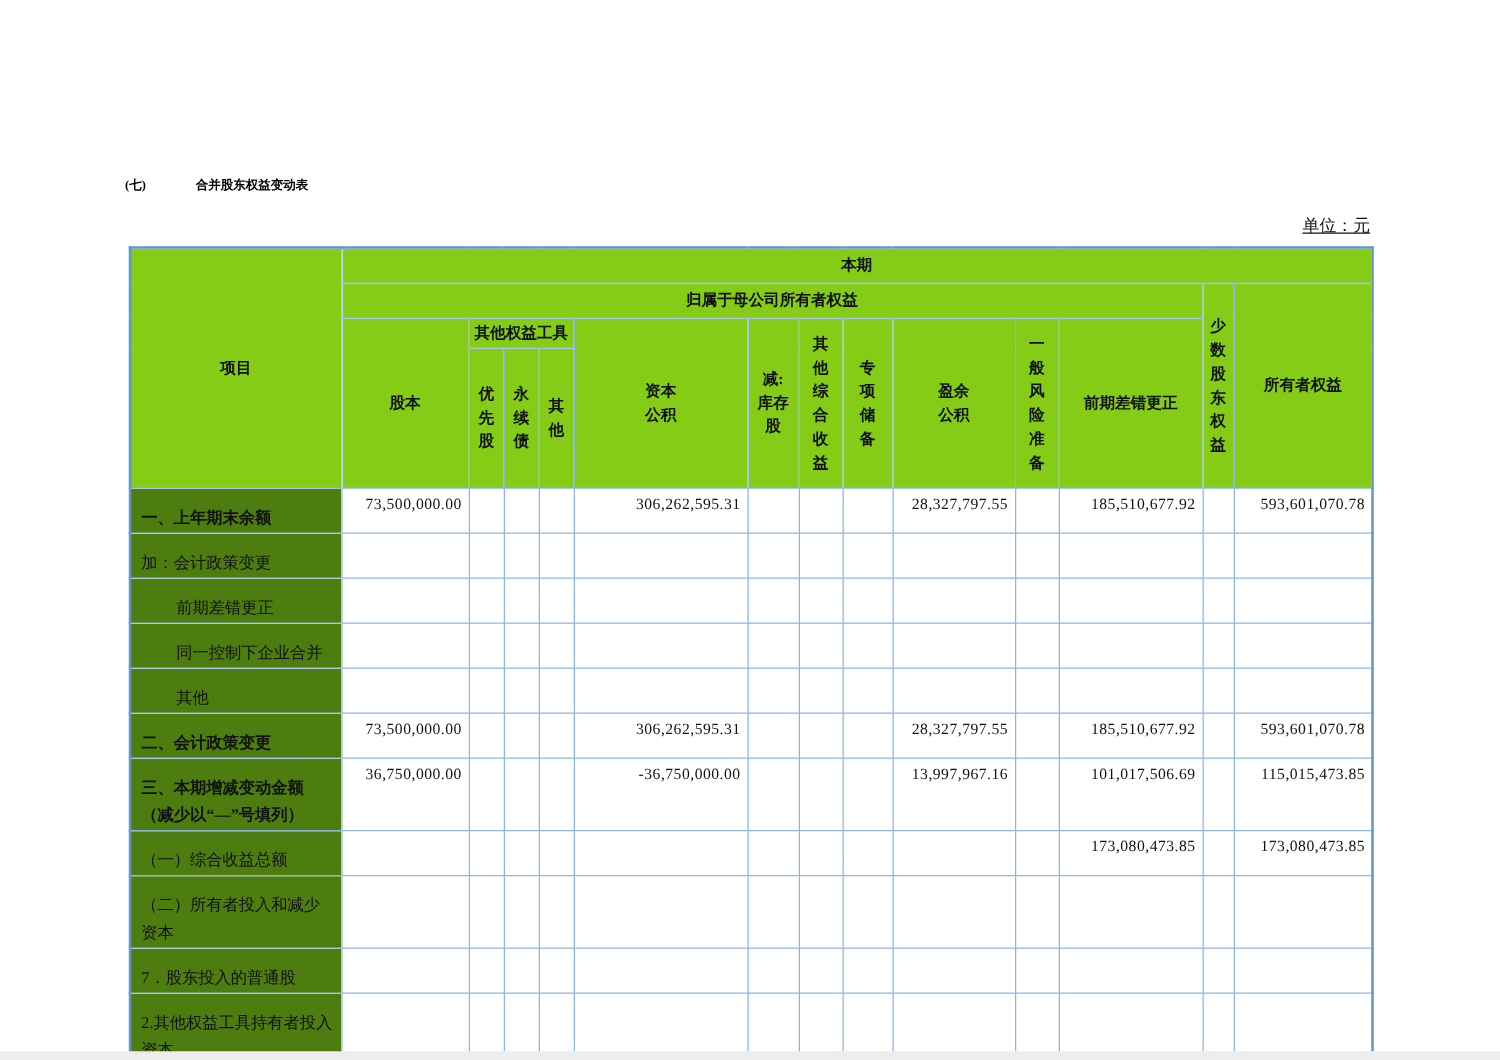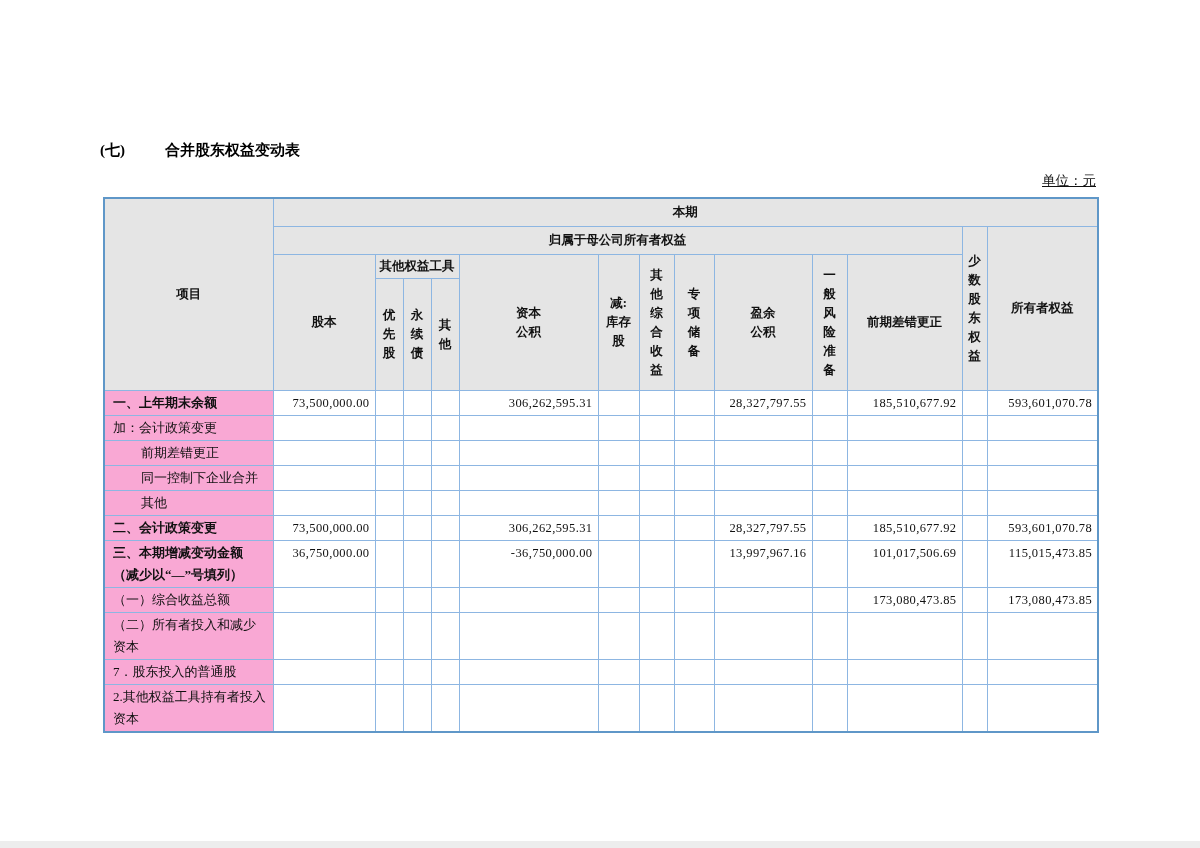--- a/index.html
+++ b/index.html
@@ -3,56 +3,56 @@
 <meta charset="utf-8">
 <style>
   html,body{margin:0;padding:0;}
   body{
     width:1200px;height:848px;position:relative;background:#ffffff;
     font-family:"Liberation Serif","DejaVu Serif",serif;color:#1a1a1a;
     overflow:hidden;
   }
   .title-row{
     position:absolute;left:100px;top:141px;
-    font-size:15px;font-weight:bold;color:#000;
+    font-size:10px;font-weight:bold;color:#000;
     white-space:nowrap;
   }
   .section-no{display:inline-block;margin-right:40px;}
   .unit-label{
     position:absolute;top:172px;right:104px;
     font-size:13.5px;color:#111;text-decoration:underline;
   }
   table.equity{
     position:absolute;left:103px;top:197px;
     width:994px;border-collapse:collapse;table-layout:fixed;
     border:2px solid #5f97c8;
   }
   table.equity th, table.equity td{
     border:1px solid #8db6e2;
     font-size:12.5px;
     overflow:hidden;
   }
   table.equity th{
-    background:#e5e5e5;
+    background:#84cc16;
     font-weight:bold;color:#111;
     text-align:center;vertical-align:middle;
     white-space:pre-line;
     line-height:19px;
     padding:1px 0;
     font-family:Liberation Serif, serif;
   }
   tr.hA th{height:25px;}
   tr.hB th{height:25px;}
   tr.hC th{height:21px;}
   tr.hD th{height:109px;}
   tbody tr{height:23px;}
   tbody td.label{
-    background:#f9a8d4;
+    background:#4d7c0f;
     text-align:left;vertical-align:top;
-    padding:1px 4px 1px 8px;
+    padding:12px 4px 1px 8px;
     line-height:22px;
     font-size:13px;color:#111;
   }
   tbody td.label.bold{font-weight:bold;}
   tbody td.label.indent{padding-left:36px;margin-top:46px;}
   tbody td.val{
     background:#ffffff;
     text-align:right;vertical-align:top;
     padding:1px 5px 1px 2px;
     line-height:22px;

